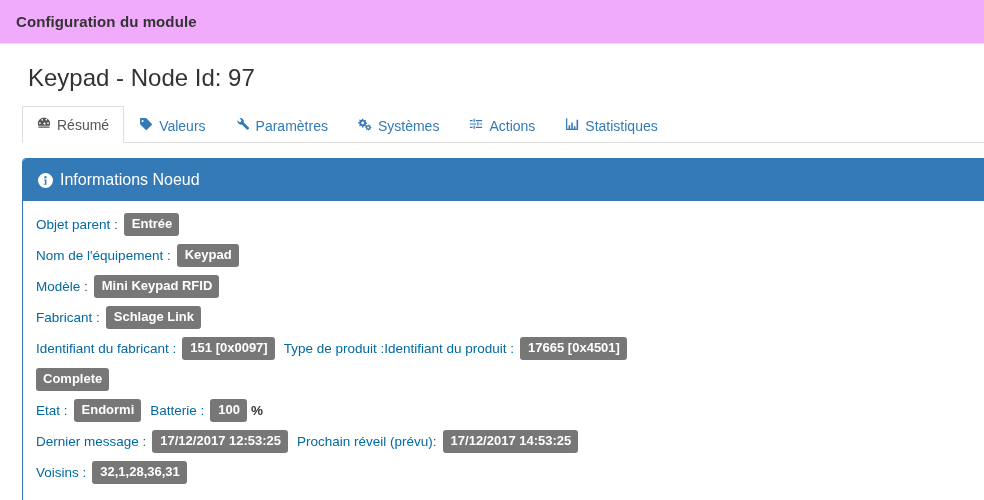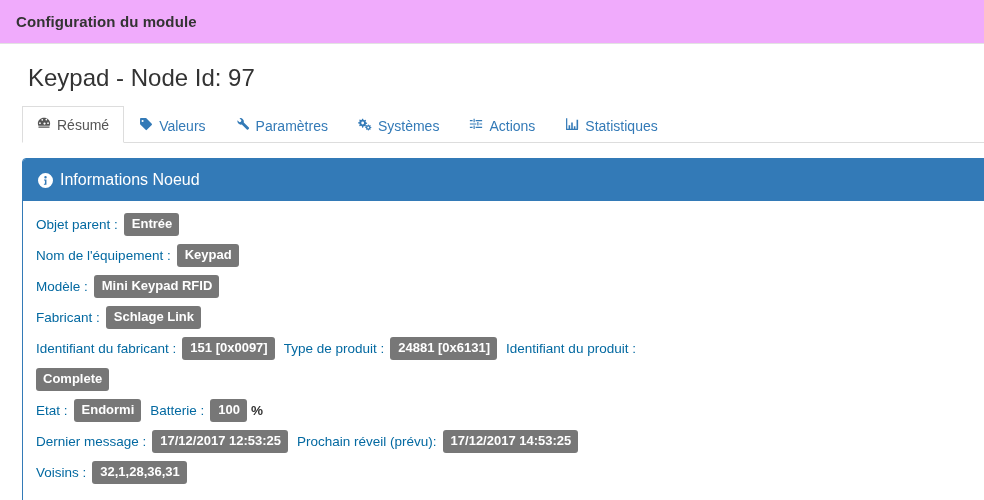--- a/index.html
+++ b/index.html
@@ -232,22 +232,22 @@
           <span class="badge">Mini Keypad RFID</span>
         </div>
         <div class="info-row">
           <span class="lbl">Fabricant :</span>
           <span class="badge">Schlage Link</span>
         </div>
         <div class="info-row">
           <span class="lbl">Identifiant du fabricant :</span>
           <span class="badge">151 [0x0097]</span>
           <span class="lbl">Type de produit :</span>
-          <span class="badge">24881 [0x6131]</span>
           <span class="lbl">Identifiant du produit :</span>
+          <span class="badge">17665 [0x4501]</span>
         </div>
         <div class="info-row">
           <span class="badge">Complete</span>
         </div>
         <div class="info-row">
           <span class="lbl">Etat :</span>
           <span class="badge">Endormi</span>
           <span class="lbl">Batterie :</span>
           <span class="badge">100</span>
           <span class="suffix">%</span>

